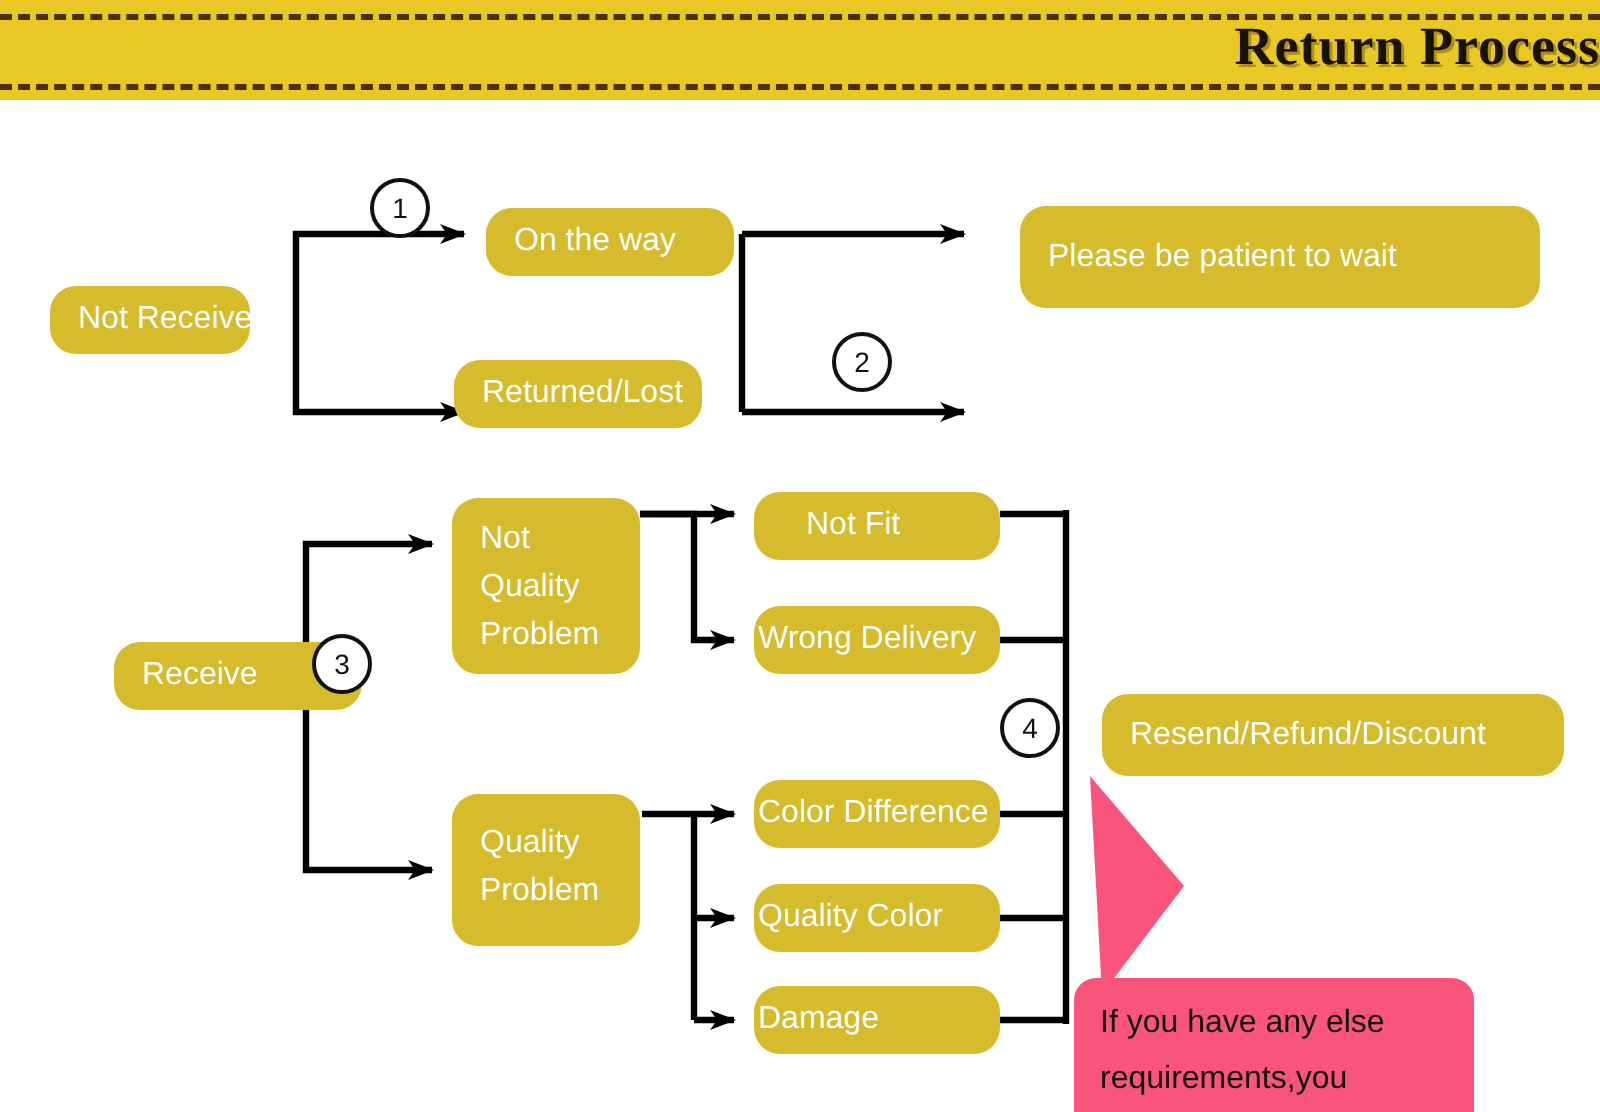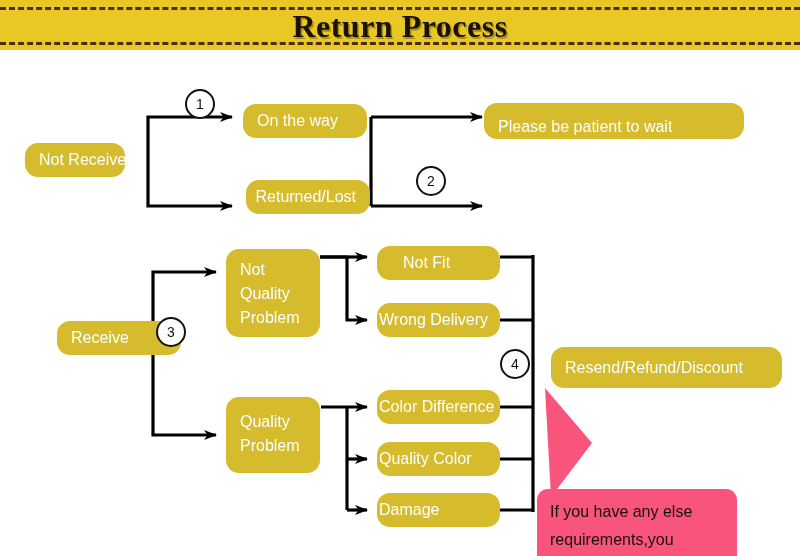--- a/index.html
+++ b/index.html
@@ -35,23 +35,23 @@
     border-top: 3px dashed #4a3000;
   }
   .header-band::before { top: 7px; }
   .header-band::after  { top: 42px; }
 
   .header-title {
     position: absolute;
     left: 0;
     top: 8px;
     width: 800px;
-    text-align: center;
+    text-align: right;
     font-family: "Liberation Serif", serif;
-    font-size: 32px;
+    font-size: 27px;
     font-weight: 700;
     letter-spacing: 0.5px;
     color: #1a1205;
     text-shadow: 1.5px 1.5px 0 rgba(120,100,20,0.55);
   }
 
   
   .canvas {
     position: absolute;
     left: 0;
@@ -167,25 +167,25 @@
   </svg>
 
   <div class="node" style="left:25px; top:93px; width:100px; height:34px;">
     <span>Not Receive</span>
   </div>
 
   <div class="node" style="left:243px; top:54px; width:124px; height:34px;">
     <span>On the way</span>
   </div>
 
-  <div class="node" style="left:246px; top:130px; width:124px; height:34px;justify-content:flex-end;">
+  <div class="node" style="left:227px; top:130px; width:124px; height:34px;">
     <span>Returned/Lost</span>
   </div>
 
-  <div class="node" style="left:484px; top:53px; width:260px; height:36px;align-items:flex-end;">
+  <div class="node" style="left:510px; top:53px; width:260px; height:51px;">
     <span>Please be patient to wait</span>
   </div>
 
 
   <div class="node" style="left:25px; top:271px; width:124px; height:34px;margin-left:32px;">
     <span>Receive</span>
   </div>
 
   <div class="node multiline" style="left:226px; top:199px; width:94px; height:88px;">
     <span>Not Quality Problem</span>

